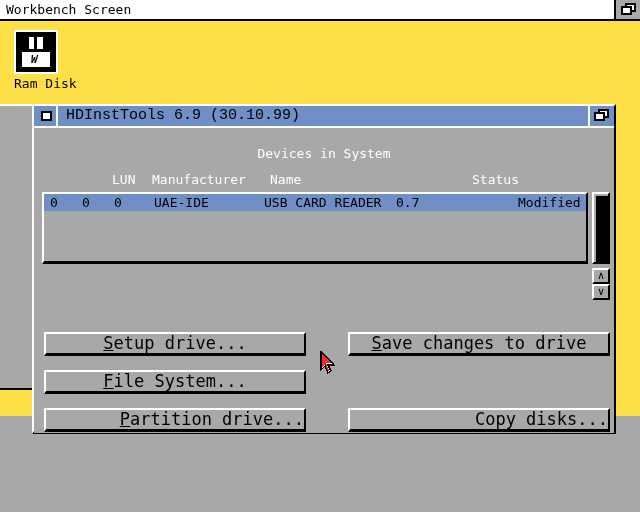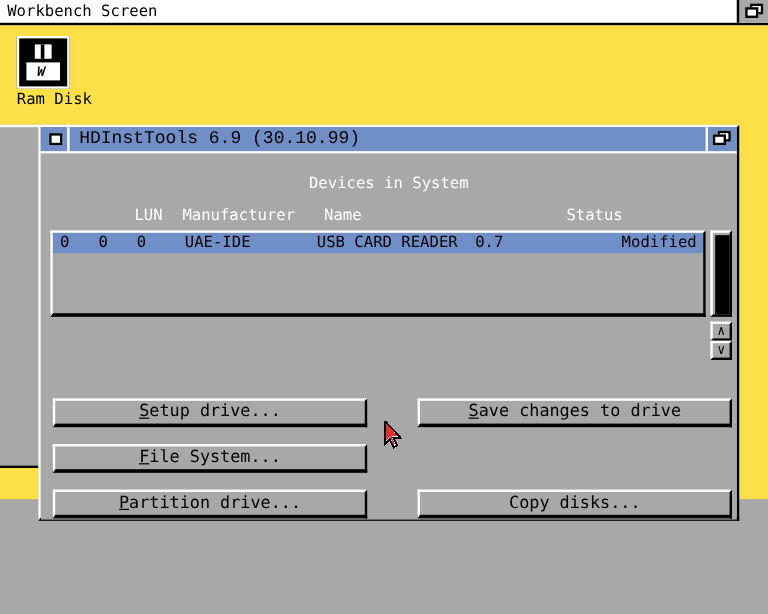--- a/index.html
+++ b/index.html
@@ -364,33 +364,33 @@
   
   .btn {
     position: absolute;
     height: 24px;
     background: #a8a8a8;
     border-left: 2px solid #ffffff;
     border-top: 2px solid #ffffff;
     border-right: 2px solid #000000;
     border-bottom: 3px solid #000000;
     box-sizing: border-box;
-    font-size: 14px;
+    font-size: 17px;
     line-height: 19px;
     color: #000000;
     text-align: center;
     white-space: pre;
     cursor: pointer;
   }
   .btn u { text-decoration: underline; }
   .btn-l { left: 10px;  width: 262px; }
   .btn-r { left: 314px; width: 262px; }
   .row1 { top: 204px; }
   .row2 { top: 242px; }
-  .row3 { top: 280px; }
+  .row3 { top: 280px; text-align: right; }
 
   
   .cursor {
     position: absolute;
     left: 320px; top: 350px;
     width: 20px; height: 28px;
     pointer-events: none;
   }
 </style>
 </head>

